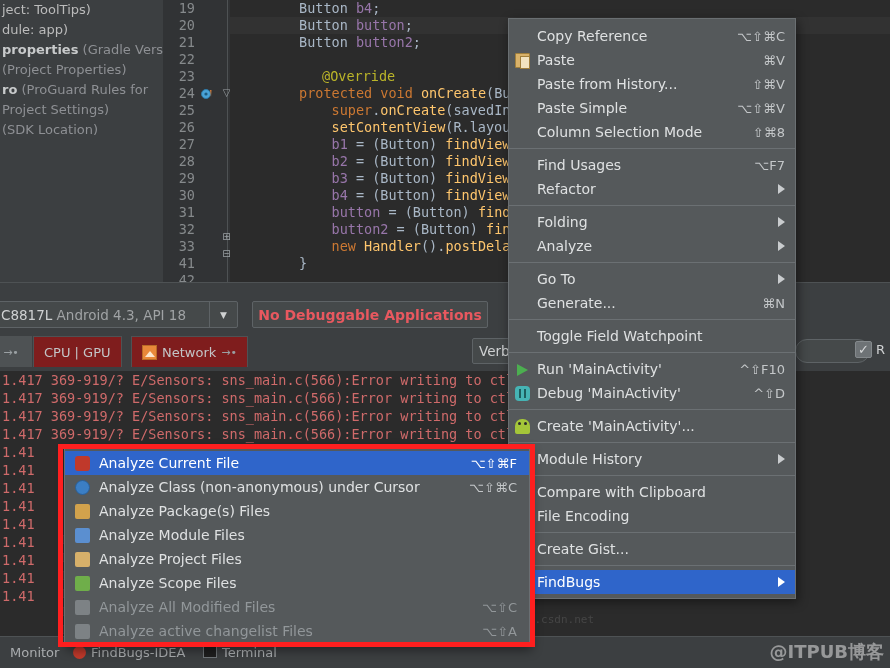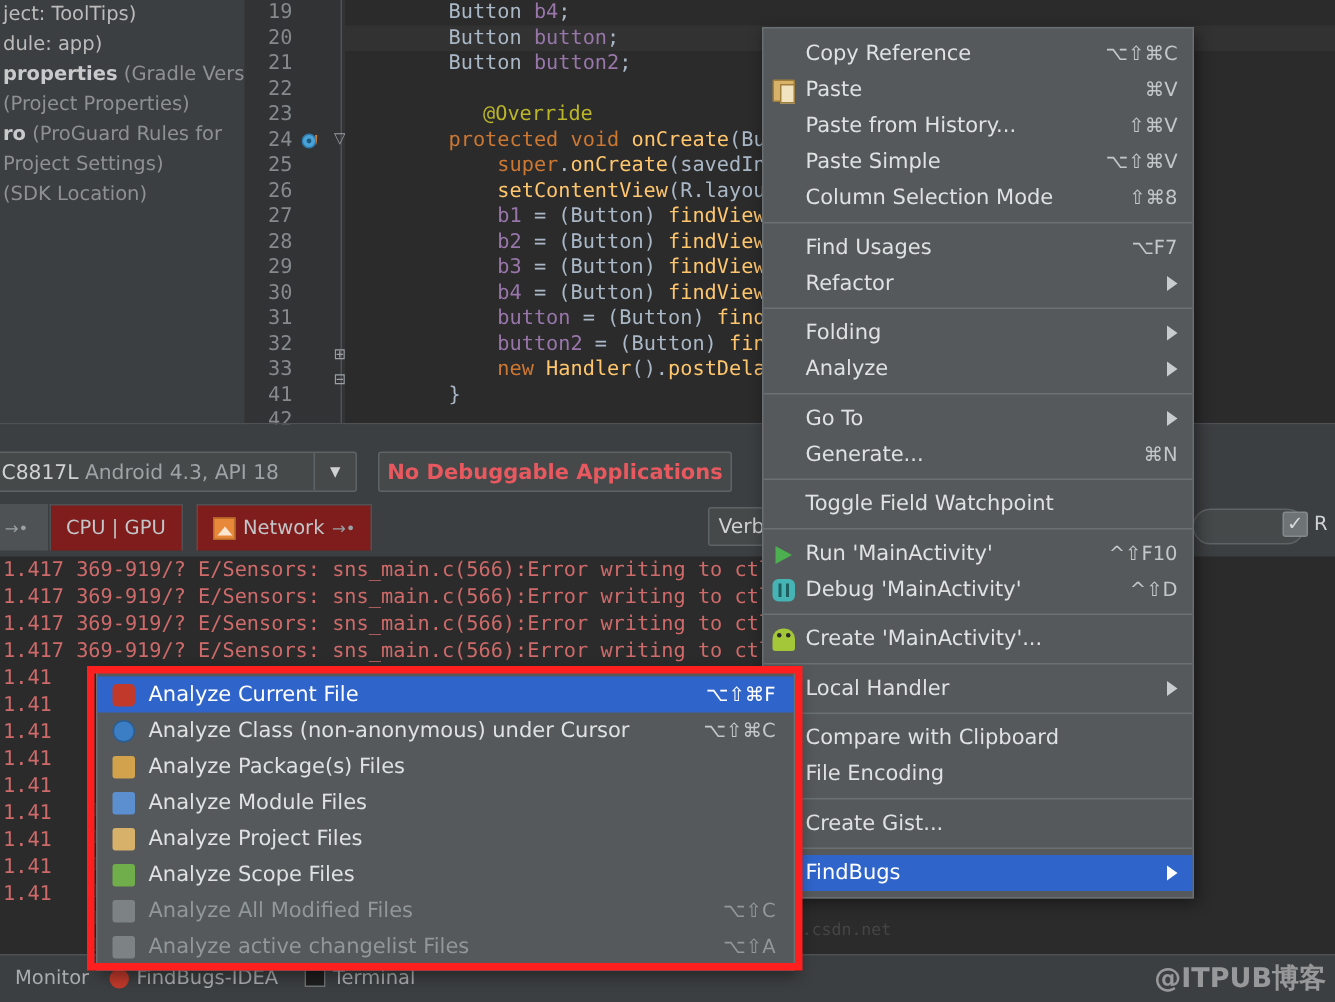--- a/index.html
+++ b/index.html
@@ -516,21 +516,21 @@
         <span>Debug 'MainActivity'</span>
         <span class="accel">^⇧D</span>
       </div>
       <div class="ctx-sep"></div>
       <div class="ctx-item">
         <span class="ico ico-android"></span>
         <span>Create 'MainActivity'...</span>
       </div>
       <div class="ctx-sep"></div>
       <div class="ctx-item">
-        <span>Local Handler</span>
+        <span>Module History</span>
         <span class="arrow"></span>
       </div>
       <div class="ctx-sep"></div>
       <div class="ctx-item">
         <span>Compare with Clipboard</span>
       </div>
       <div class="ctx-item">
         <span>File Encoding</span>
       </div>
       <div class="ctx-sep"></div>

